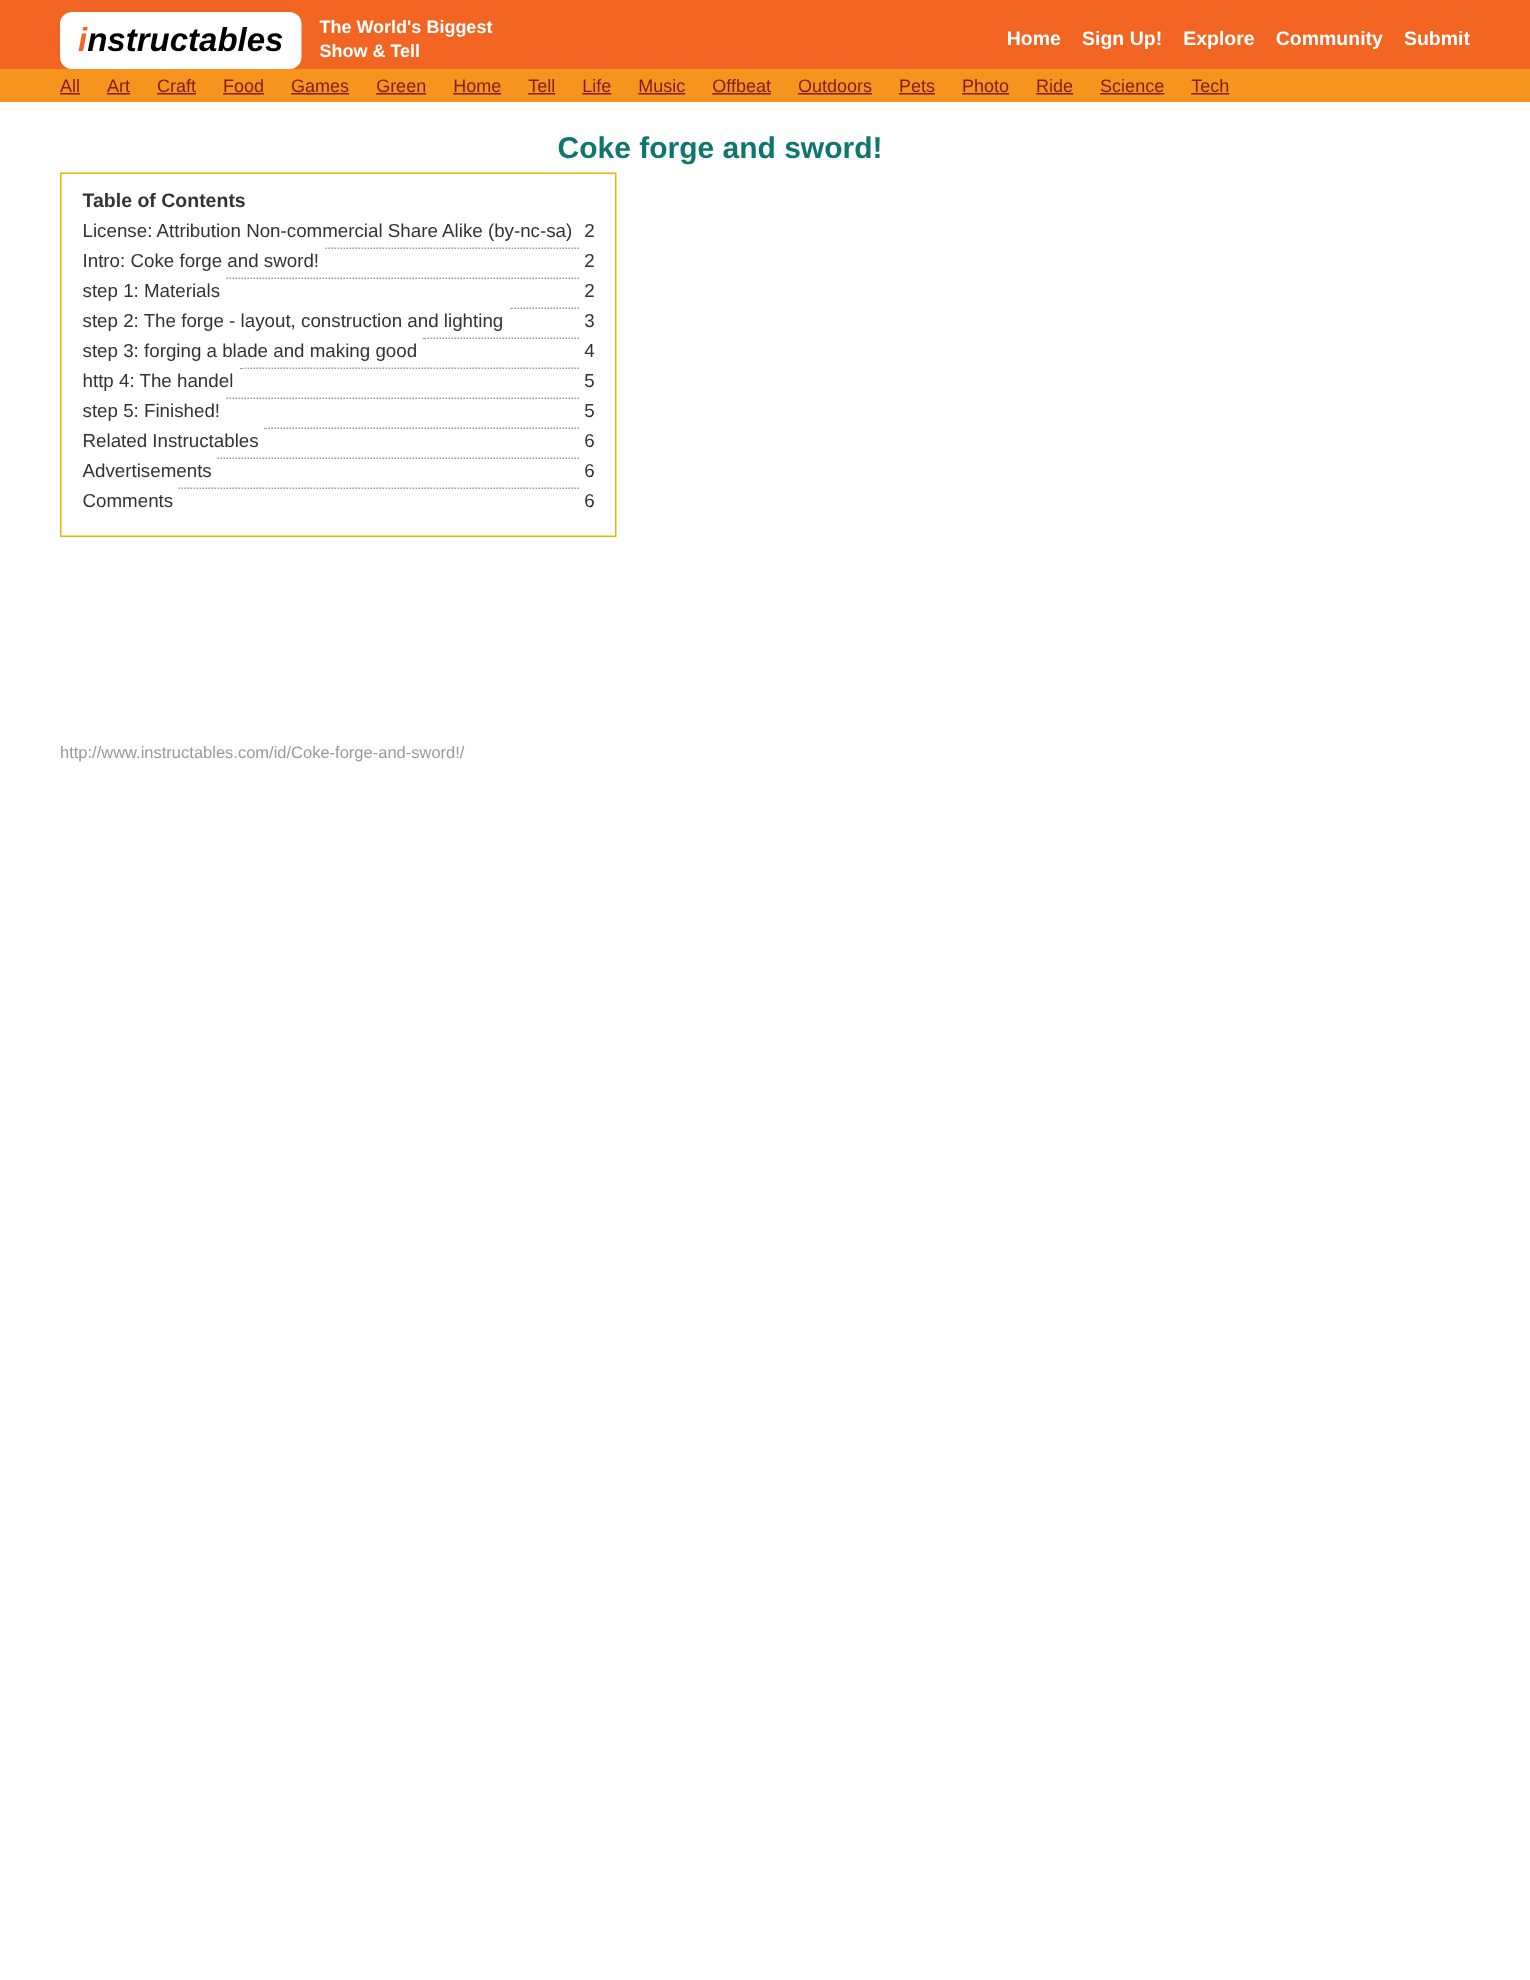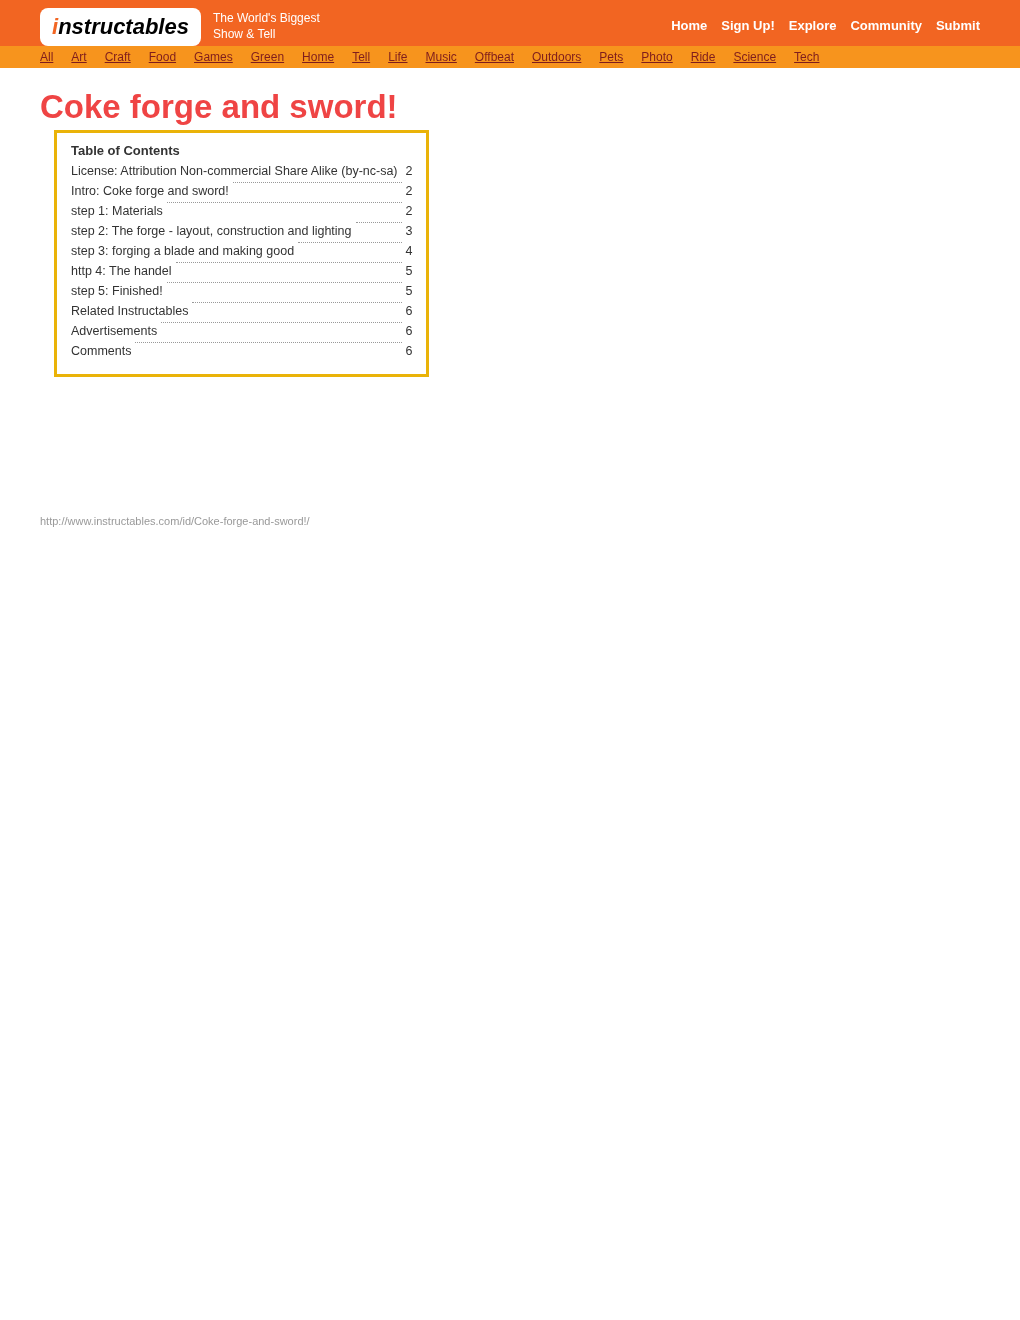--- a/index.html
+++ b/index.html
@@ -36,21 +36,21 @@
     #logo-text {
       font-size: 22px;
       font-weight: bold;
       color: #000;
       font-style: italic;
     }
     #tagline {
       margin-left: 12px;
       color: #fff;
       font-size: 12px;
-      font-weight: normal;
+      font-weight: bold;
       line-height: 1.3;
     }
     #main-nav {
       margin-left: auto;
       display: flex;
       gap: 14px;
       align-items: center;
       padding-bottom: 4px;
     }
     #main-nav a {
@@ -73,43 +73,43 @@
       font-weight: normal;
     }
 
     
     #content {
       padding: 20px 40px 40px 40px;
       max-width: 960px;
     }
 
     #page-title {
-      font-size: 33px;
-      font-weight: bold;
-      color: #ef4444;
+      font-size: 20px;
+      font-weight: bold;
+      color: #0f766e;
       margin-bottom: 4px;
+      text-align: center;
     }
     #byline {
       font-size: 12px;
       color: #555;
       margin-bottom: 24px;
     }
     #byline a {
       color: #f26522;
       text-decoration: none;
       font-weight: bold;
     }
 
     #toc-box {
-      border: 3px solid #eab308;
+      border: 1px solid #eab308;
       padding: 10px 14px;
       display: inline-block;
       margin-bottom: 18px;
       min-width: 200px;
-      margin-left: 14px;
     }
     #toc-title {
       font-weight: bold;
       font-size: 13px;
       margin-bottom: 6px;
     }
 
     .toc-row {
       display: flex;
       align-items: flex-start;

